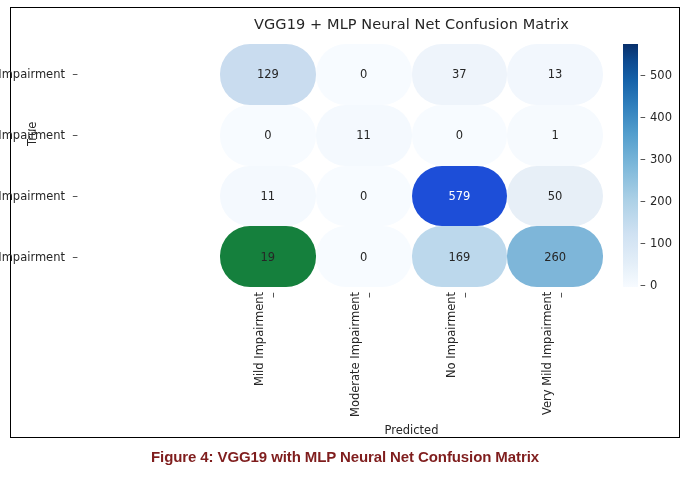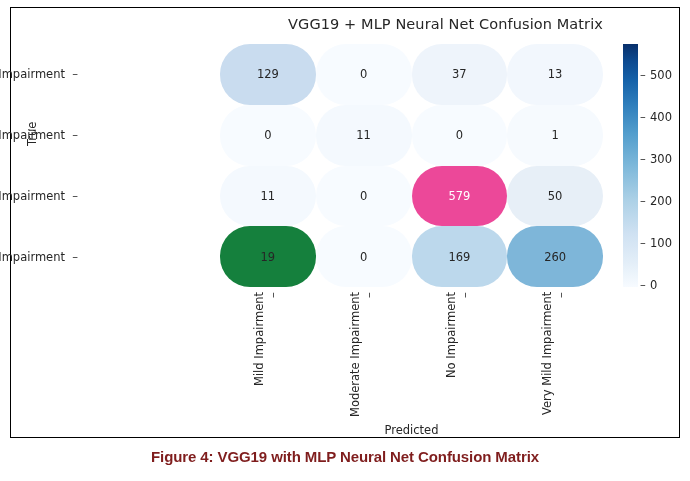--- a/index.html
+++ b/index.html
@@ -26,21 +26,21 @@
     box-sizing: border-box;
     background: #ffffff;
   }
 
   
   #plot-title {
     position: absolute;
     left: 209px;
     top: 8px;
     width: 383px;
-    text-align: right;
+    text-align: center;
     font-size: 14.5px;
     color: #262626;
     letter-spacing: 0.1px;
     white-space: nowrap;
   }
 
   
   #heatmap {
     position: absolute;
     left: 209px;
@@ -214,21 +214,21 @@
     <div class="cell" style="background-color: rgb(246, 250, 254);">
         <span>1</span>
       </div>
 
     <div class="cell" style="background-color: rgb(244, 249, 254);">
         <span>11</span>
       </div>
     <div class="cell" style="background-color: rgb(247, 251, 255);">
         <span>0</span>
       </div>
-    <div class="cell dark" style="background-color: #ec4899;">
+    <div class="cell dark" style="background-color: #1d4ed8;">
         <span>579</span>
       </div>
     <div class="cell" style="background-color: rgb(231, 239, 247);">
         <span>50</span>
       </div>
 
     <div class="cell" style="background-color: #15803d;">
         <span>19</span>
       </div>
     <div class="cell" style="background-color: rgb(247, 251, 255);">

